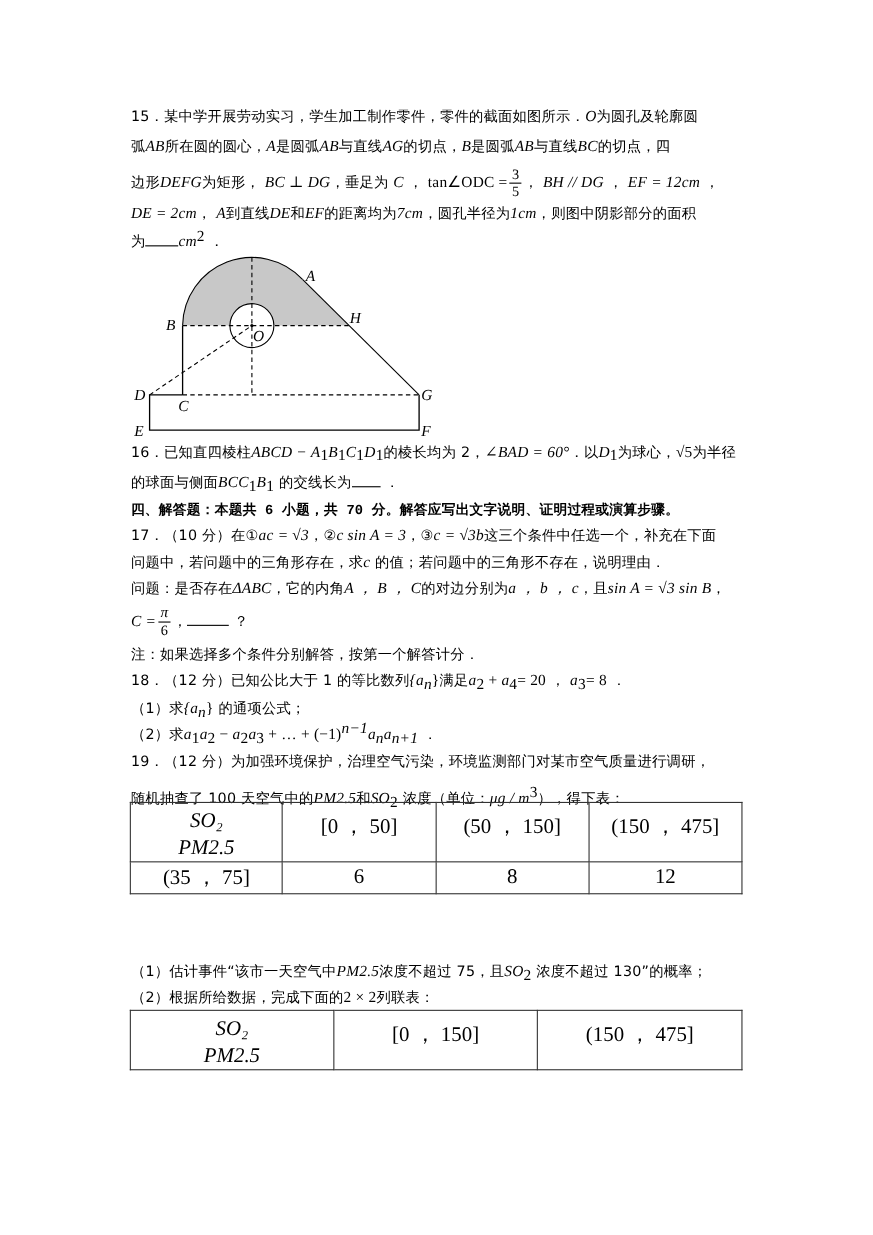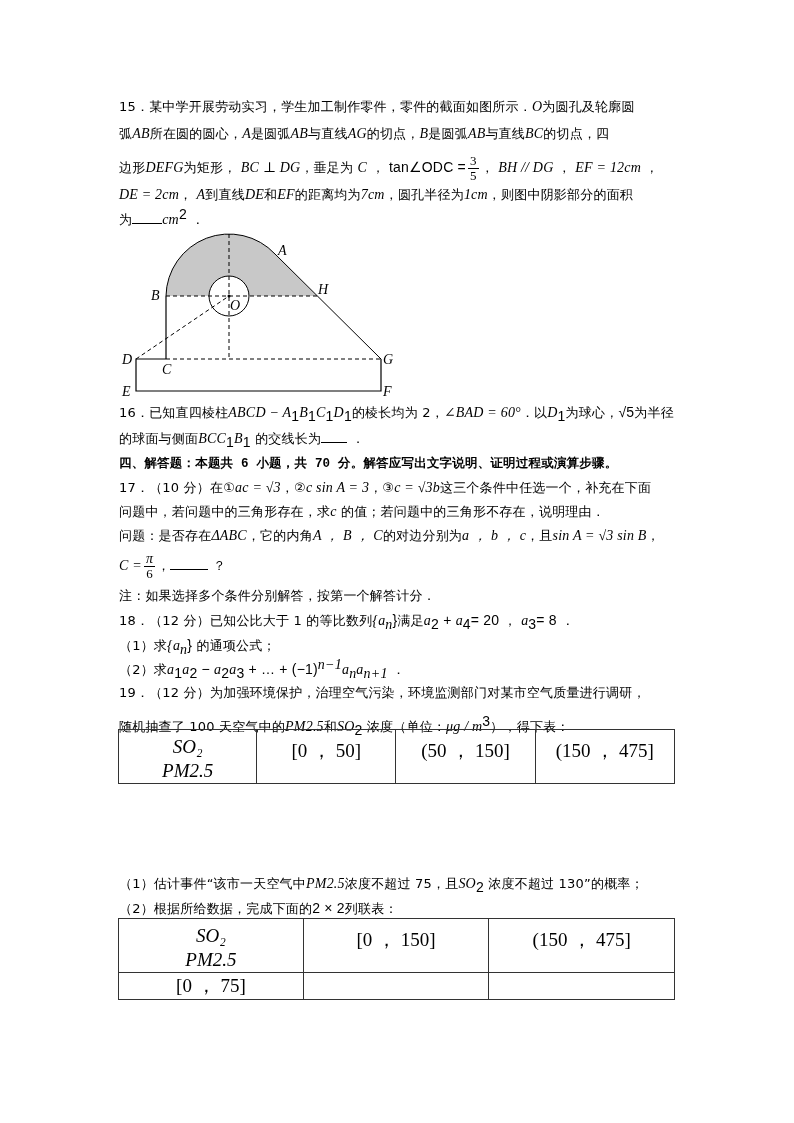--- a/index.html
+++ b/index.html
@@ -1,20 +1,20 @@
 <!DOCTYPE html>
 <html><head>
 <meta charset="utf-8">
 <style>
   html, body { margin: 0; padding: 0; background: #ffffff; }
   body { width: 794px; height: 1123px; position: relative; overflow: hidden;
          font-family: "DejaVu Sans", "Liberation Sans", sans-serif; color: #000; }
   .line { position: absolute; left: 119px; font-size: 13px; line-height: 16px; white-space: nowrap; letter-spacing: 0.2px; }
   .m { font-family: "Liberation Serif", "DejaVu Serif", serif; font-style: italic; font-size: 14px; }
-  .n { font-family: Liberation Sans, sans-serif; font-size: 14px; }
+  .n { font-family: Liberation Serif, serif; font-size: 14px; }
   sub, sup { font-size: 9px; line-height: 0; }
   .frac { display: inline-block; vertical-align: middle; text-align: center; font-family: "Liberation Serif", serif; font-size: 13px; line-height: 14px; margin: 0 2px; }
   .frac .num { display: block; border-bottom: 1px solid #000; padding: 0 2px; }
   .frac .den { display: block; padding: 0 2px; }
   .blank { display: inline-block; border-bottom: 1px solid #000; vertical-align: baseline; height: 12px; }
   .bold { font-weight: bold; font-family: Liberation Mono, monospace; font-size: 12.5px; }
   table.grid { position: absolute; border-collapse: collapse; font-family: "Liberation Serif", serif; font-size: 19px; }
   table.grid td { border: 1px solid #333; text-align: center; padding: 0; }
   .hdr-cell { position: relative; }
   .hdr-cell .so2 { position: absolute; left: 0; right: 0; top: 6px; font-style: italic; }
@@ -128,20 +128,26 @@
     <td class="hdr-cell" style="width:139px;">
           <span class="top-text">[0 ， 50]</span>
         </td>
     <td class="hdr-cell" style="width:139px;">
           <span class="top-text">(50 ， 150]</span>
         </td>
     <td class="hdr-cell" style="width:139px;">
           <span class="top-text">(150 ， 475]</span>
         </td>
   </tr>
+  <tr style="height:29px;">
+    <td>(35 ， 75]</td>
+    <td>6</td>
+    <td>8</td>
+    <td>12</td>
+  </tr>
 </tbody>
   </table>
 
 <div class="line" style="top:876px;">
   <span>（1）估计事件“该市一天空气中</span><span class="m">PM2.5</span><span>浓度不超过 75，且</span><span class="m">SO</span><sub class="n">2</sub> <span>浓度不超过 130”的概率；</span>
 </div>
 <div class="line" style="top:900px;">
   <span>（2）根据所给数据，完成下面的</span><span class="n">2 × 2</span><span>列联表：</span>
 </div>
 
@@ -152,19 +158,14 @@
       <span class="so2">SO₂</span>
       <span class="pm">PM2.5</span>
     </td>
     <td class="hdr-cell" style="width:186px;">
           <span class="top-text">[0 ， 150]</span>
         </td>
     <td class="hdr-cell" style="width:186px;">
           <span class="top-text">(150 ， 475]</span>
         </td>
   </tr>
-  <tr style="height:27px;">
-    <td>[0 ， 75]</td>
-    <td></td>
-    <td></td>
-  </tr>
 </tbody>
   </table>
 
 </body></html>

